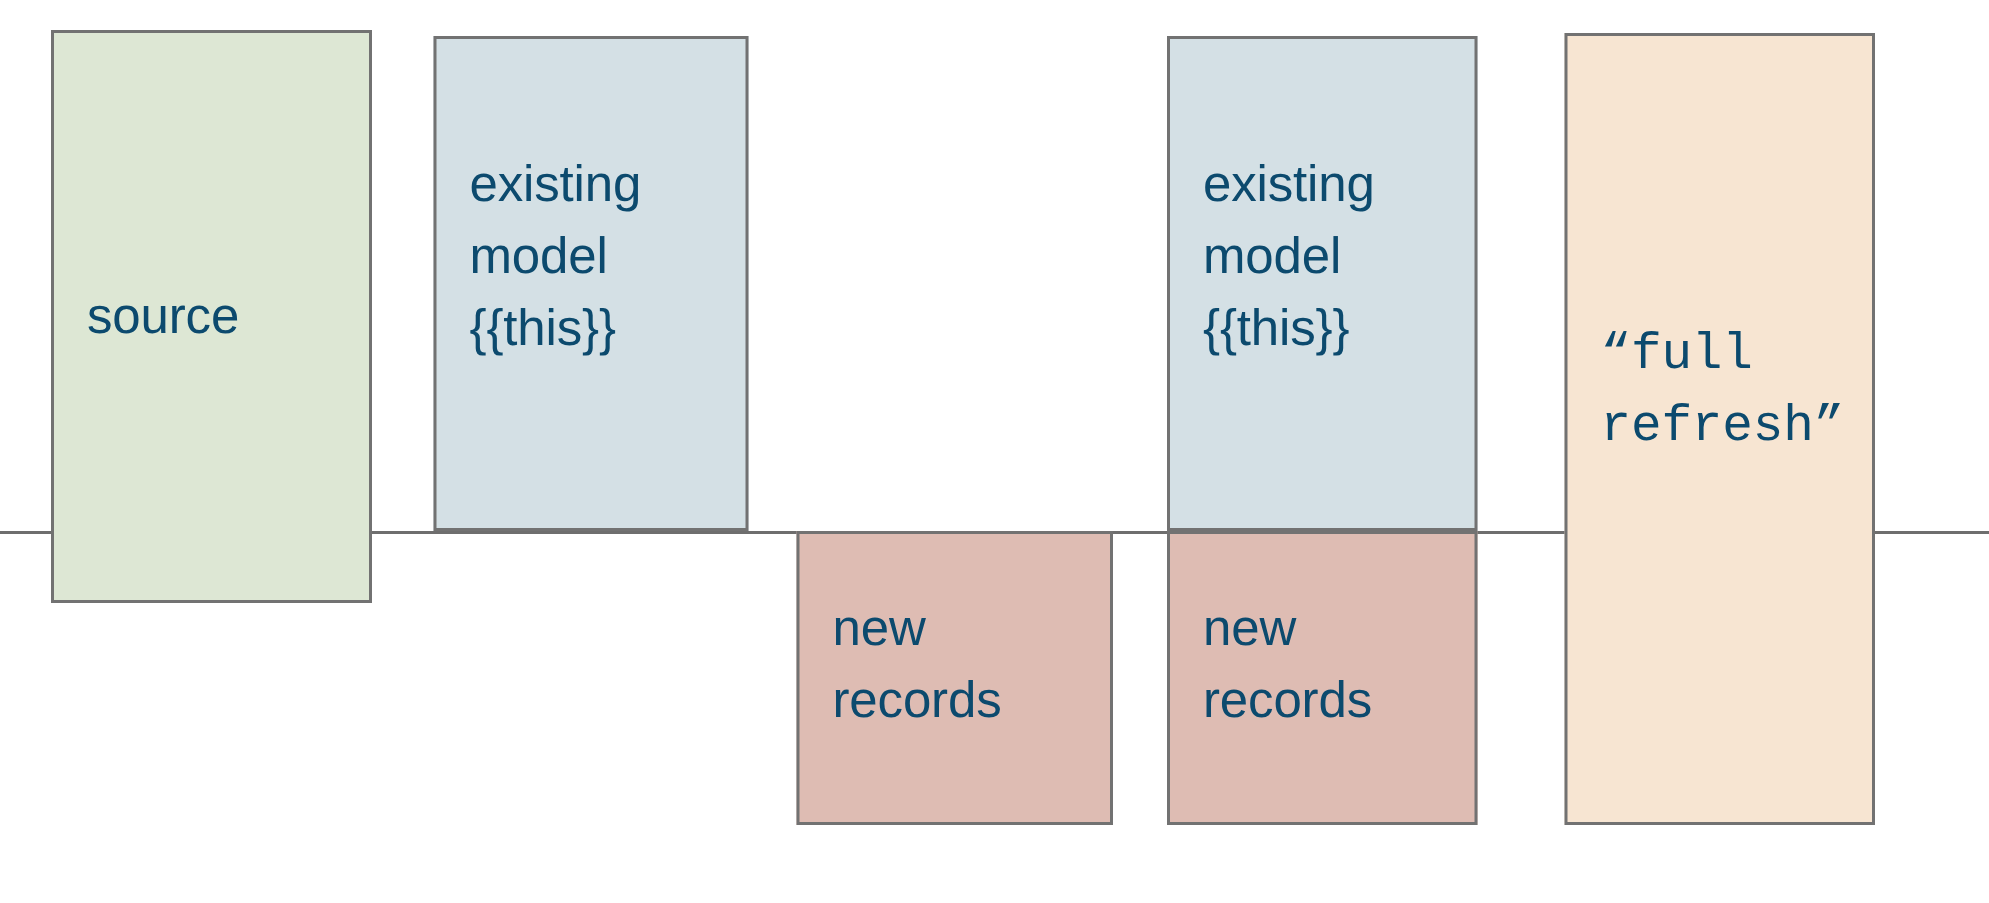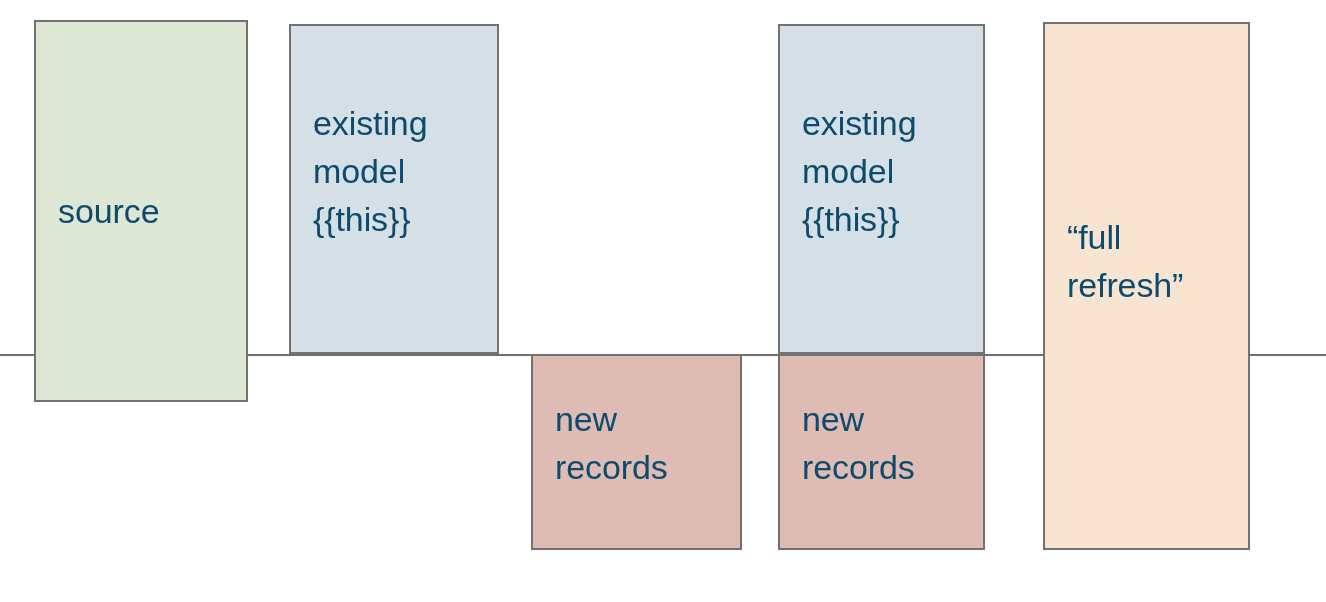--- a/index.html
+++ b/index.html
@@ -49,21 +49,21 @@
   #box-new-1         { left: 531px;  top: 354px; width: 211px; height: 196px; }
   #box-existing-2    { left: 778px;  top: 24px;  width: 207px; height: 330px; }
   #box-new-2         { left: 778px;  top: 354px; width: 207px; height: 196px; }
   #box-full-refresh  { left: 1043px; top: 22px;  width: 207px; height: 528px; }
 
   
   #box-existing-1 .label,
   #box-existing-2 .label { margin-bottom: 36px; }
   #box-new-1 .label,
   #box-new-2 .label { margin-bottom: 18px; }
-  #box-full-refresh .label { margin-bottom: 50px; }
+  #box-full-refresh .label { margin-bottom: 50px; font-family: Liberation Mono, monospace; }
 </style>
 </head>
 <body>
 
 <div id="canvas">
 
   <div class="baseline" style="top:354px;"></div>
 
   <div class="box" id="box-source" style="background:#dde7d4;">
     <span class="label">source</span>

